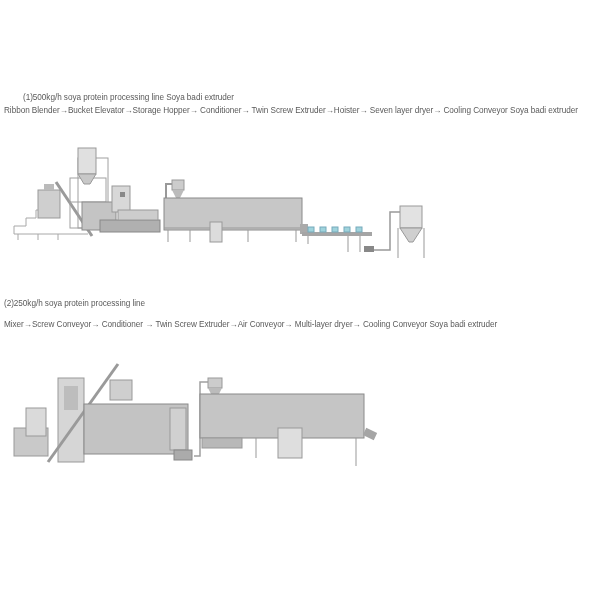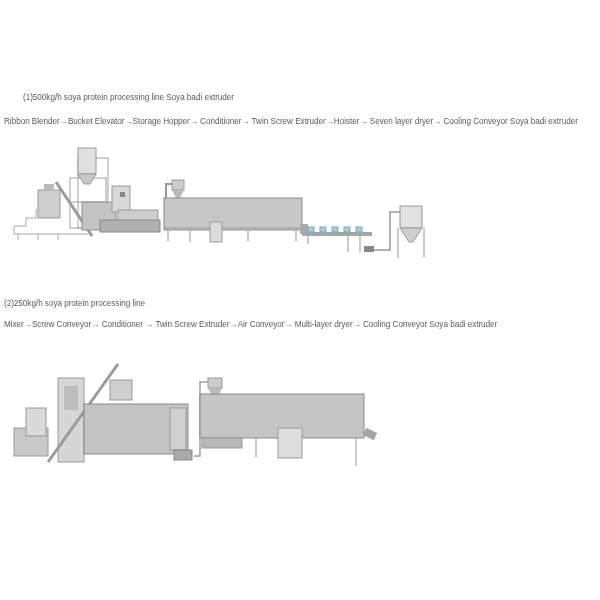--- a/index.html
+++ b/index.html
@@ -11,21 +11,21 @@
       position: absolute; left: 4px; font-size: 8.2px; white-space: nowrap;
       letter-spacing: -0.05px; color: #5a5a5a;
     }
     .figure { position: absolute; }
     svg { display: block; }
   </style>
 </head>
 <body>
 
 <div class="line" style="top:93px;margin-left:19px;">(1)500kg/h soya protein processing line Soya badi extruder</div>
-<div class="line" style="top:117px;">Ribbon Blender→Bucket Elevator→Storage Hopper→ Conditioner→ Twin Screw Extruder→Hoister→ Seven layer dryer→ Cooling Conveyor Soya badi extruder</div>
+<div class="line" style="top:106px;">Ribbon Blender→Bucket Elevator→Storage Hopper→ Conditioner→ Twin Screw Extruder→Hoister→ Seven layer dryer→ Cooling Conveyor Soya badi extruder</div>
 
 <div class="figure" style="left:8px; top:142px;">
   <svg width="430" height="128" viewBox="0 0 430 128">
 
     <g stroke="#a8a8a8" stroke-width="1" fill="none">
       <polyline points="6,92 6,84 18,84 18,76 28,76 28,68 38,68 38,60 48,60"></polyline>
       <line x1="6" y1="92" x2="80" y2="92"></line>
       <line x1="10" y1="92" x2="10" y2="98"></line>
       <line x1="30" y1="92" x2="30" y2="98"></line>
       <line x1="50" y1="92" x2="50" y2="98"></line>

